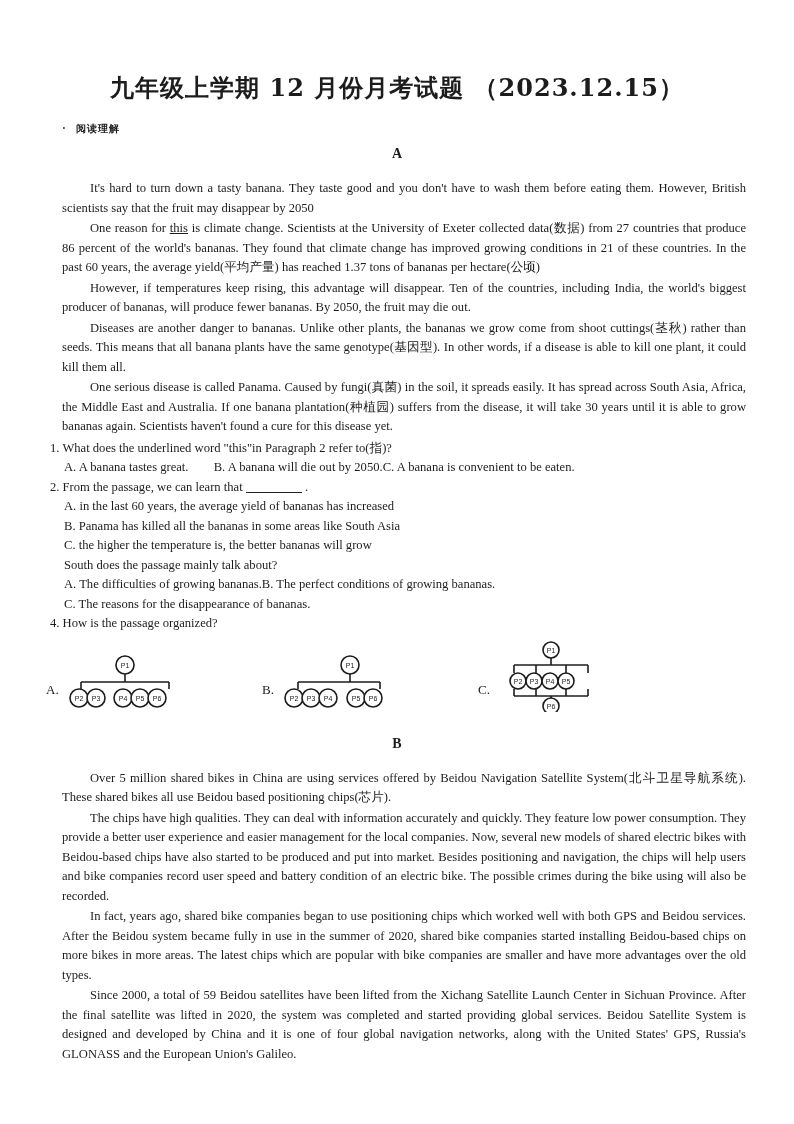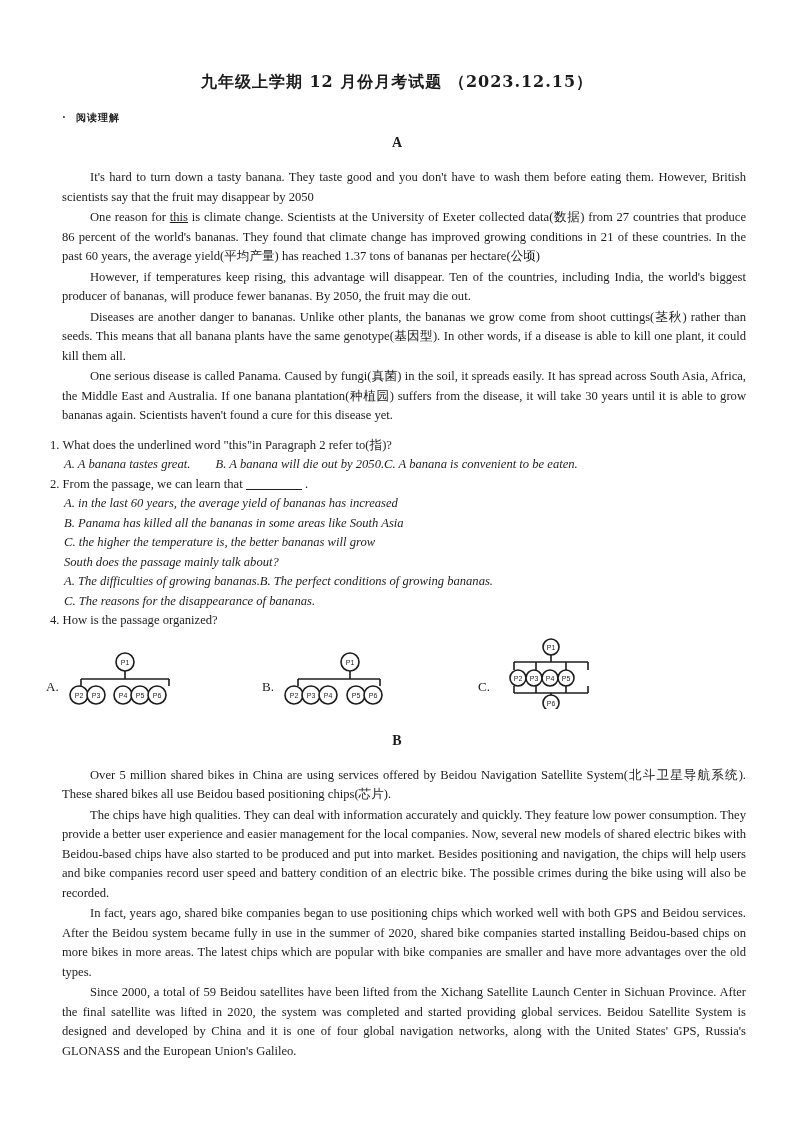--- a/index.html
+++ b/index.html
@@ -18,21 +18,21 @@
   .page {
     position: absolute;
     left: 0; top: 0;
     width: 794px;
     height: 1124px;
     padding: 0;
     box-sizing: border-box;
   }
   .doc-title {
     text-align: center;
-    font-size: 16px;
+    font-size: 24px;
     font-weight: bold;
     letter-spacing: 1px;
     margin: 72px 0 0 0;
     font-family: "DejaVu Serif", "Liberation Serif", serif;
   }
   .section-heading {
     margin: 18px 0 0 62px;
     font-size: 10px;
     font-weight: bold;
     letter-spacing: 1px;
@@ -57,32 +57,31 @@
     margin: 0 0 1px 0;
     text-indent: 28px;
     text-align: justify;
     text-justify: inter-word;
     font-size: 12.6px;
     line-height: 19.5px;
     font-family: "Liberation Serif", "DejaVu Serif", serif;
   }
   p.para u { text-decoration: underline; }
   .q-list {
-    margin: 10px 48px 0 50px;
+    margin: 2px 48px 0 50px;
   }
   .q-line {
     font-size: 12.6px;
     line-height: 19.5px;
     margin: 0;
     white-space: pre-wrap;
     font-family: "Liberation Serif", "DejaVu Serif", serif;
   }
   .q-line.opt {
     padding-left: 14px;
-    font-style: italic;
   }
   .blank-line {
     display: inline-block;
     width: 56px;
     border-bottom: 1px solid #222;
     vertical-align: -2px;
   }
   
   .diagram-row {
     position: relative;

